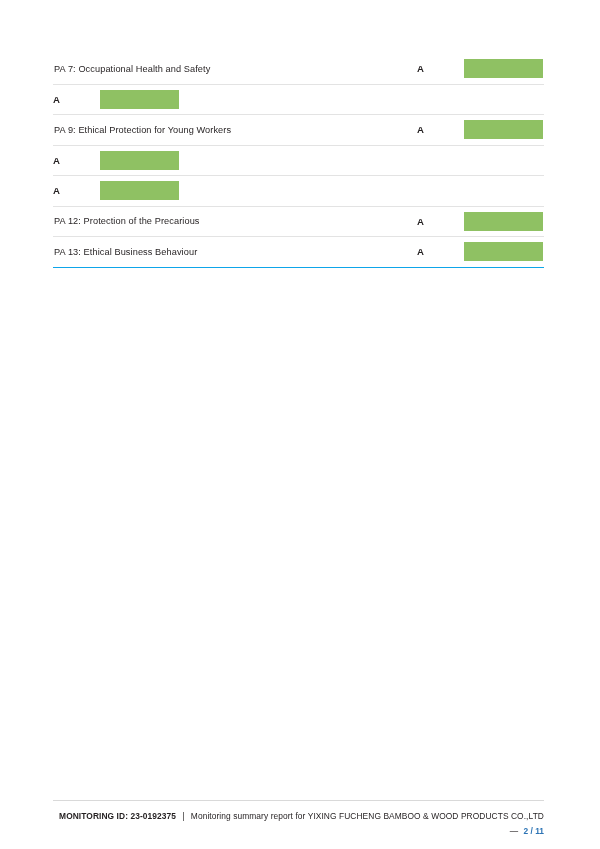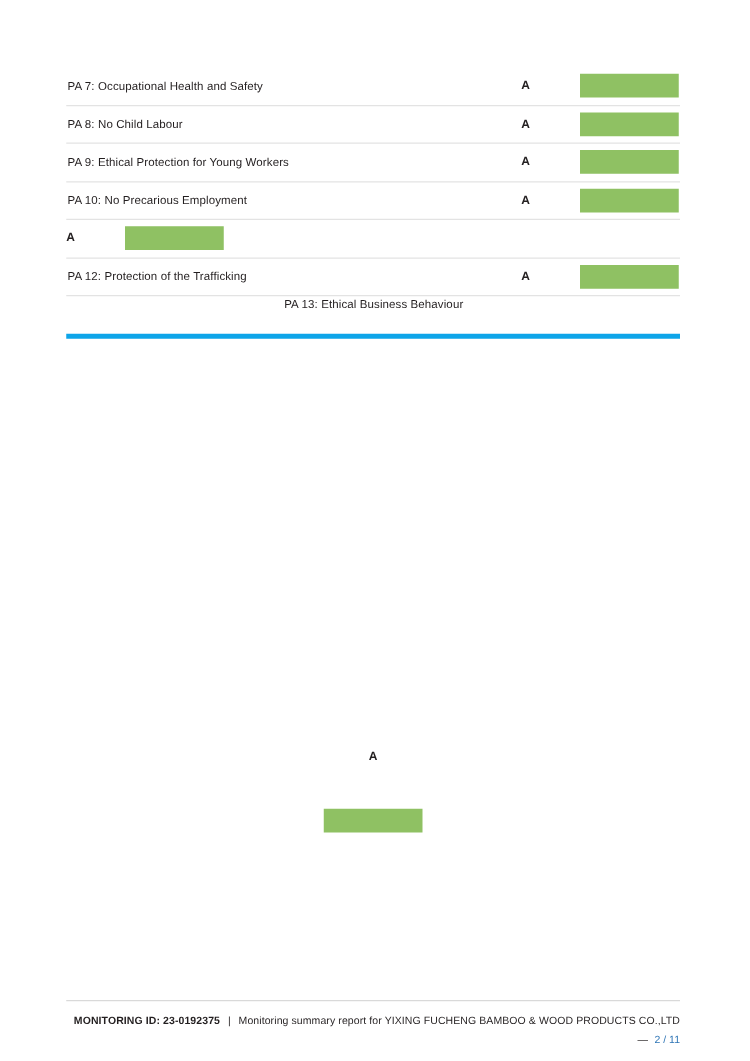--- a/index.html
+++ b/index.html
@@ -28,22 +28,21 @@
     top: 54px;
     width: 491px;
   }
   .pa-row {
     display: flex;
     align-items: center;
     height: 29.5px;
     border-bottom: 1px solid #e3e3e3;
   }
   .pa-row:last-child {
-    border-bottom: 4px solid #0ea5e9;
-    flex-direction: column;
+    border-bottom: 1px solid #0ea5e9;
   }
   .pa-label {
     flex: 0 0 363px;
     font-size: 9.2px;
     line-height: 12px;
     color: #231f20;
     letter-spacing: 0.01em;
     padding-left: 1px;
   }
   .pa-rating {
@@ -86,21 +85,21 @@
   .footer-sep {
     color: #231f20;
     padding: 0 4px;
   }
   .footer-desc {
     letter-spacing: 0.01em;
     margin-top: 43px;
   }
   .page-num {
     color: #2d74b5;
-    font-weight: normal;
+    font-weight: bold;
   }
   .dash {
     color: #231f20;
     padding: 0 3px;
   }
 </style>
 </head>
 <body>
 
 <div class="page">
@@ -109,52 +108,50 @@
 
     <div class="pa-row">
       <div class="pa-label">PA 7: Occupational Health and Safety</div>
       <div class="pa-rating">A</div>
       <div class="pa-bar-cell">
         <div class="pa-bar"></div>
       </div>
     </div>
 
     <div class="pa-row">
-      <div class="pa-label">PA 8: No Child Labour</div>
       <div class="pa-rating">A</div>
       <div class="pa-bar-cell">
         <div class="pa-bar"></div>
       </div>
     </div>
 
     <div class="pa-row">
       <div class="pa-label">PA 9: Ethical Protection for Young Workers</div>
       <div class="pa-rating">A</div>
       <div class="pa-bar-cell">
         <div class="pa-bar"></div>
       </div>
     </div>
 
     <div class="pa-row">
-      <div class="pa-label">PA 10: No Precarious Employment</div>
       <div class="pa-rating">A</div>
       <div class="pa-bar-cell">
         <div class="pa-bar"></div>
       </div>
     </div>
 
     <div class="pa-row">
       <div class="pa-rating">A</div>
       <div class="pa-bar-cell">
         <div class="pa-bar"></div>
       </div>
     </div>
 
     <div class="pa-row">
-      <div class="pa-label">PA 12: Protection of the Trafficking</div>
+      <div class="pa-label">PA 12: Protection of the Precarious</div>
       <div class="pa-rating">A</div>
       <div class="pa-bar-cell">
         <div class="pa-bar"></div>
       </div>
     </div>
 
     <div class="pa-row">
       <div class="pa-label">PA 13: Ethical Business Behaviour</div>
       <div class="pa-rating">A</div>
       <div class="pa-bar-cell">

